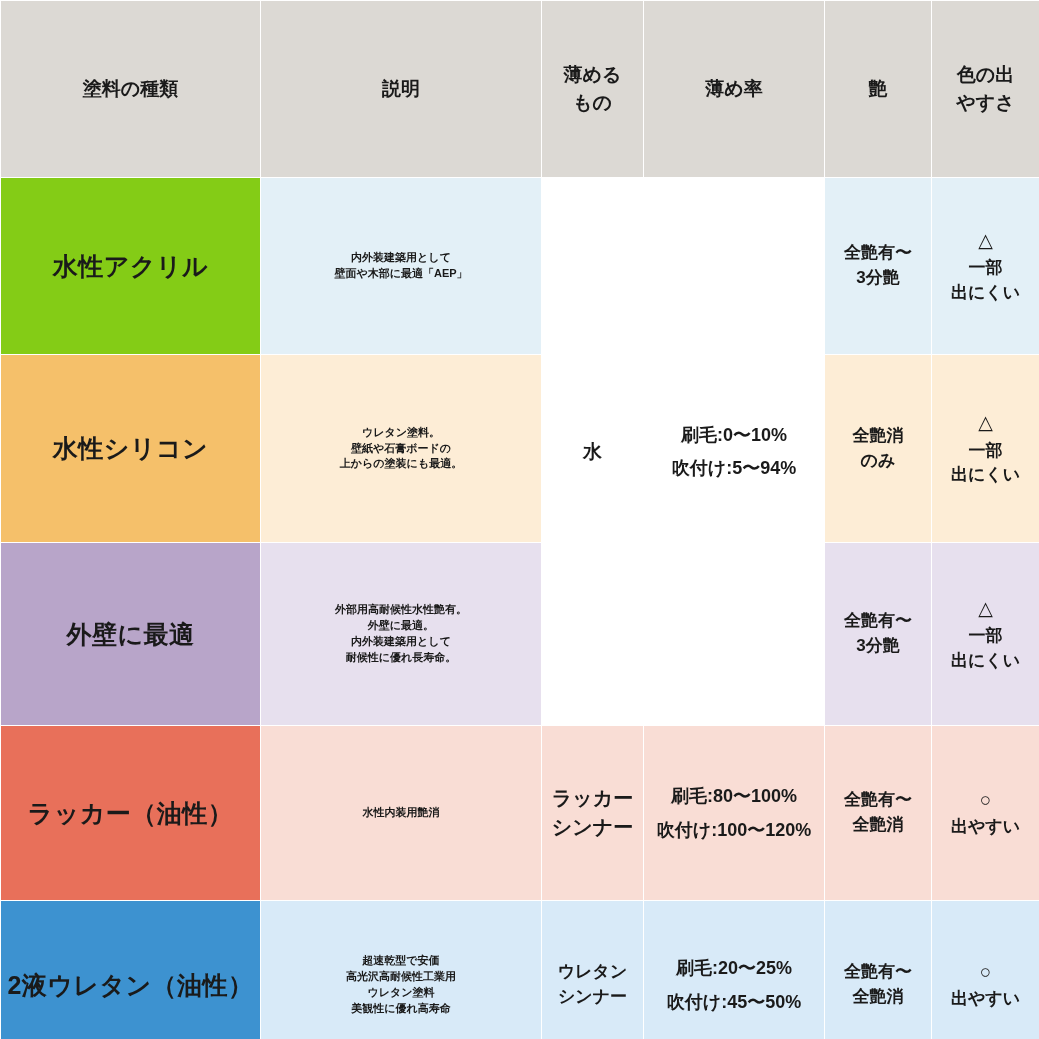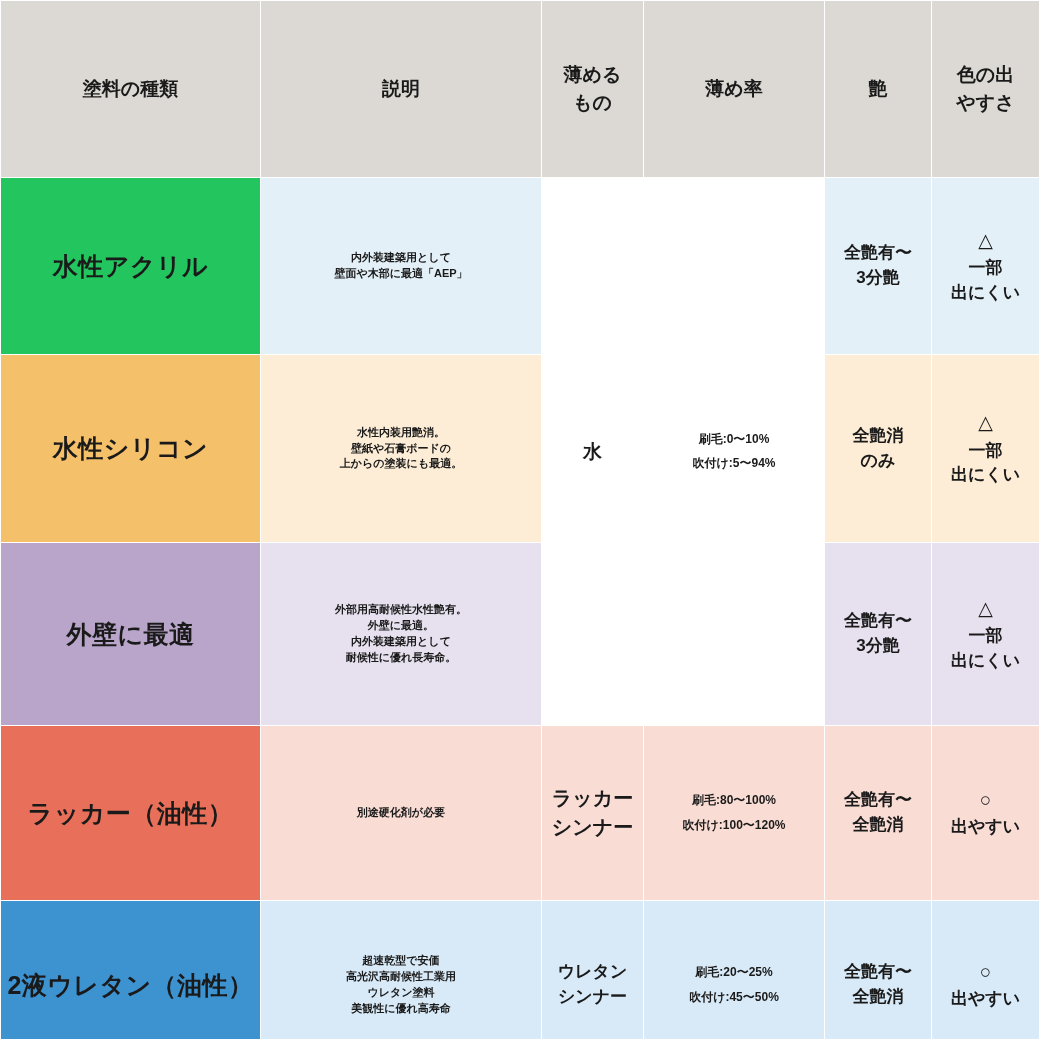--- a/index.html
+++ b/index.html
@@ -45,41 +45,41 @@
     color: #1a1a1a;
     font-weight: bold;
   }
   th.h-thin, th.h-color { font-size: 19px; }
 
   
   td.type {
     font-size: 25px;
     letter-spacing: 0.5px;
   }
-  td.type-acrylic   { background: #22c55e; }
+  td.type-acrylic   { background: #84cc16; }
   td.type-matte     { background: #f5c06a; }
   td.type-silicone  { background: #b8a5c9; }
   td.type-lacquer   { background: #e8705a; }
   td.type-urethane  { background: #3d92d0; }
 
   
   td.desc { font-size: 11px; }
   td.desc-acrylic  { background: #e3f0f7; }
   td.desc-matte    { background: #fdedd6; }
   td.desc-silicone { background: #e7e0ee; }
   td.desc-lacquer  { background: #f9ddd5; }
   td.desc-urethane { background: #d8eaf8; }
 
   
   td.thin { font-size: 19px; background: #ffffff; }
   td.thin-lacquer  { background: #f9ddd5; font-size: 20px; }
   td.thin-urethane { background: #d8eaf8; font-size: 17px; }
 
   
-  td.rate { font-size: 12px; background: #ffffff; margin-top: 28px; }
+  td.rate { font-size: 18px; background: #ffffff; margin-top: 28px; }
   td.rate-lacquer  { background: #f9ddd5; }
   td.rate-urethane { background: #d8eaf8; }
   td.rate .line { display: block; margin: 7px 0; }
 
   
   td.gloss { font-size: 17px; }
   td.gloss-acrylic  { background: #e3f0f7; }
   td.gloss-matte    { background: #fdedd6; }
   td.gloss-silicone { background: #e7e0ee; }
   td.gloss-lacquer  { background: #f9ddd5; }
@@ -151,21 +151,21 @@
       <td class="ease ease-acrylic">
         <span class="mark">△</span>
         <span class="ml">一部</span>
         <span class="ml">出にくい</span>
       </td>
     </tr>
 
     <tr class="r-matte">
       <td class="type type-matte">水性シリコン</td>
       <td class="desc desc-matte">
-        <span class="ml">水性内装用艶消。</span>
+        <span class="ml">ウレタン塗料。</span>
         <span class="ml">壁紙や石膏ボードの</span>
         <span class="ml">上からの塗装にも最適。</span>
       </td>
       <td class="gloss gloss-matte">
         <span class="ml">全艶消</span>
         <span class="ml">のみ</span>
       </td>
       <td class="ease ease-matte">
         <span class="mark">△</span>
         <span class="ml">一部</span>
@@ -188,21 +188,21 @@
       <td class="ease ease-silicone">
         <span class="mark">△</span>
         <span class="ml">一部</span>
         <span class="ml">出にくい</span>
       </td>
     </tr>
 
     <tr class="r-lacquer">
       <td class="type type-lacquer">ラッカー（油性）</td>
       <td class="desc desc-lacquer">
-        <span class="ml">別途硬化剤が必要</span>
+        <span class="ml">水性内装用艶消</span>
       </td>
       <td class="thin thin-lacquer">
         <span class="ml">ラッカー</span>
         <span class="ml">シンナー</span>
       </td>
       <td class="rate rate-lacquer">
         <span class="line">刷毛:80〜100%</span>
         <span class="line">吹付け:100〜120%</span>
       </td>
       <td class="gloss gloss-lacquer">

